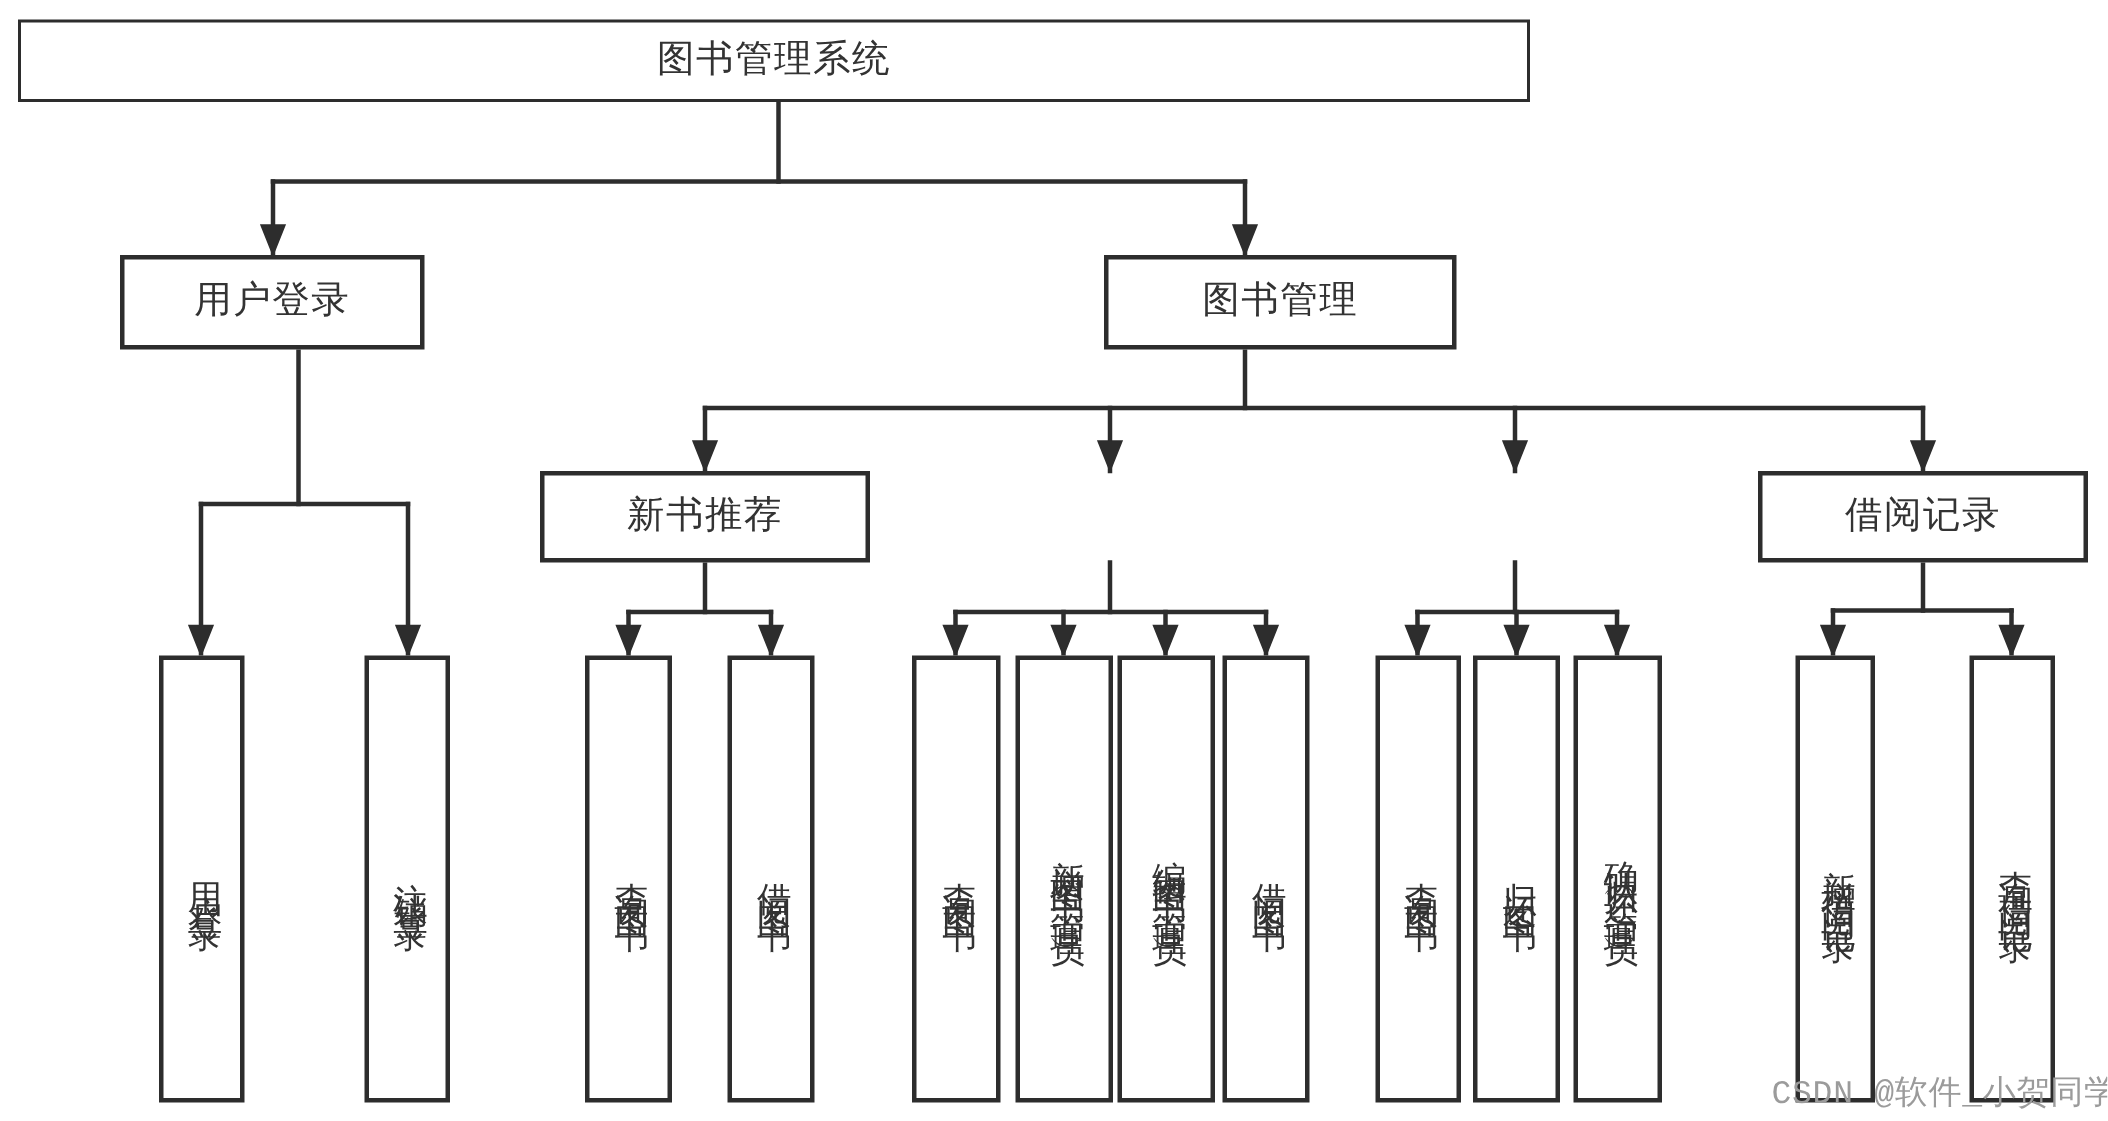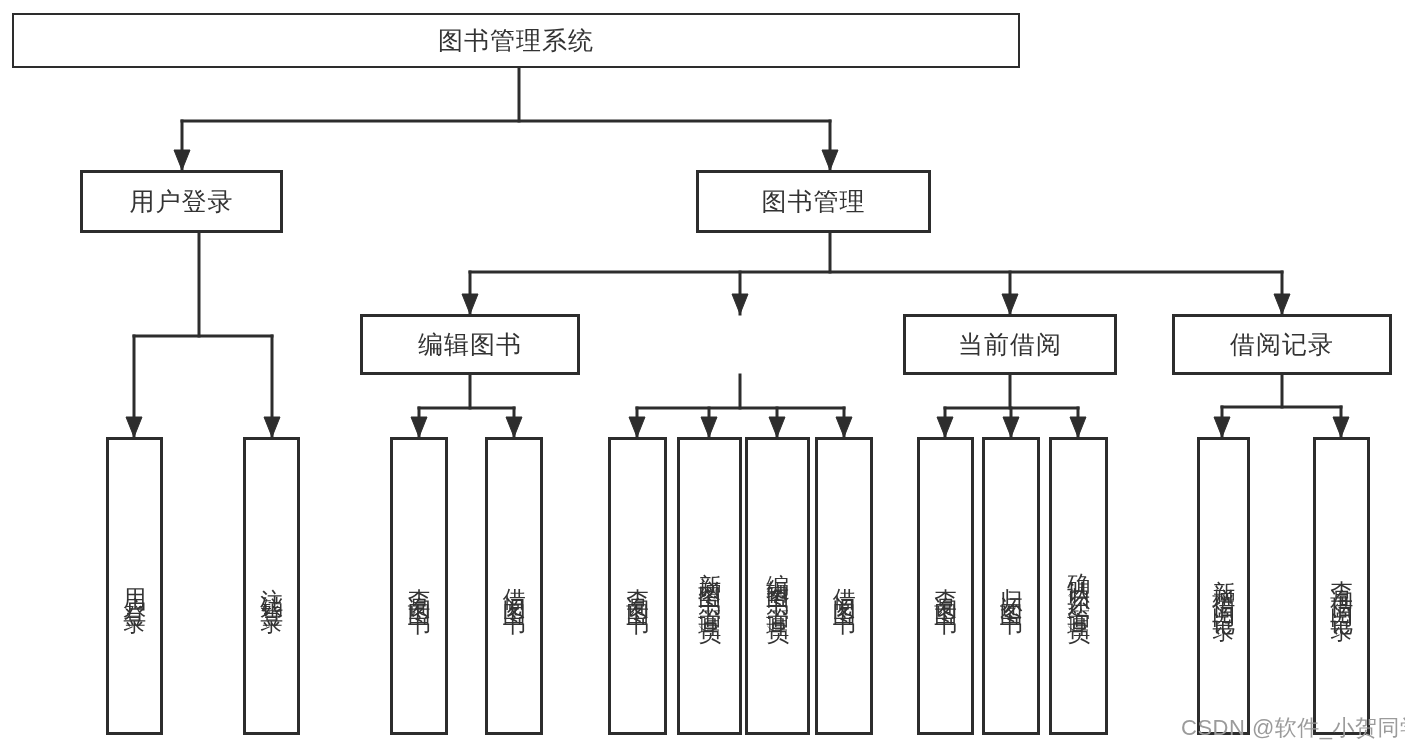--- a/index.html
+++ b/index.html
@@ -1,19 +1,19 @@
 <!DOCTYPE html>
 <html><head>
 <meta charset="utf-8">
 <style>
   html,body { margin:0; padding:0; background:#ffffff; }
   #stage {
     position:relative; width:1405px; height:747px; overflow:hidden;
     background:#ffffff;
-    font-family:Liberation Sans, sans-serif;
+    font-family:Liberation Mono, monospace;
   }
   #wires { position:absolute; left:0; top:0; width:1405px; height:747px; z-index:1; }
   .node {
     position:absolute; box-sizing:border-box; background:#ffffff;
     border:3px solid #2d2d2d; color:#333333;
     display:flex; align-items:center; justify-content:center;
     font-size:25px; letter-spacing:1px; z-index:2; line-height:1;
   }
   .node.root { border-width:2px; }
   .node .vtext {
@@ -72,29 +72,26 @@
       <line x1="1341" y1="407" x2="1341" y2="437" stroke="#2d2d2d" stroke-width="3" stroke-linecap="square" marker-end="url(#arrowhead)"></line>
     </svg>
 
   <div class="node root" style="left: 12px; top: 13px; width: 1008px; height: 55px;">
       <span>图书管理系统</span>
     </div>
 
   <div class="node" style="left: 80px; top: 170px; width: 203px; height: 63px;">
       <span>用户登录</span>
     </div>
-  <div class="node" style="left: 696px; top: 170px; width: 235px; height: 63px;">
+  <div class="node" style="left: 736px; top: 170px; width: 235px; height: 63px;">
       <span>图书管理</span>
     </div>
 
   <div class="node" style="left: 360px; top: 314px; width: 220px; height: 61px;">
-      <span>编辑图书</span>
-    </div>
-  <div class="node" style="left: 903px; top: 314px; width: 214px; height: 61px;">
-      <span>当前借阅</span>
+      <span>新书推荐</span>
     </div>
   <div class="node" style="left: 1172px; top: 314px; width: 220px; height: 61px;">
       <span>借阅记录</span>
     </div>
 
   <div class="node" style="left: 106px; top: 437px; width: 57px; height: 298px;">
       <span class="vtext">用户登录</span>
     </div>
   <div class="node" style="left: 243px; top: 437px; width: 57px; height: 298px;">
       <span class="vtext">注销登录</span>

